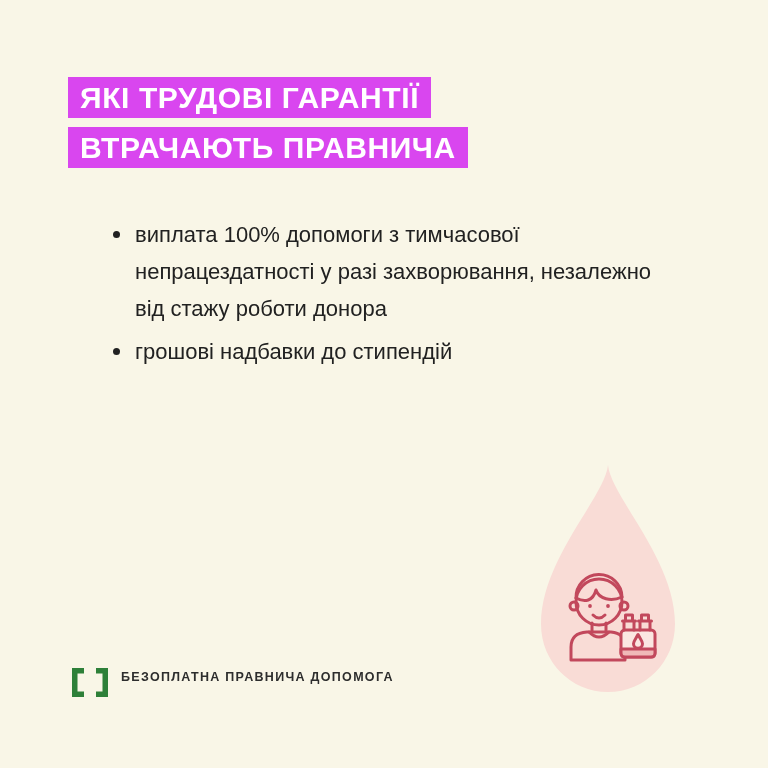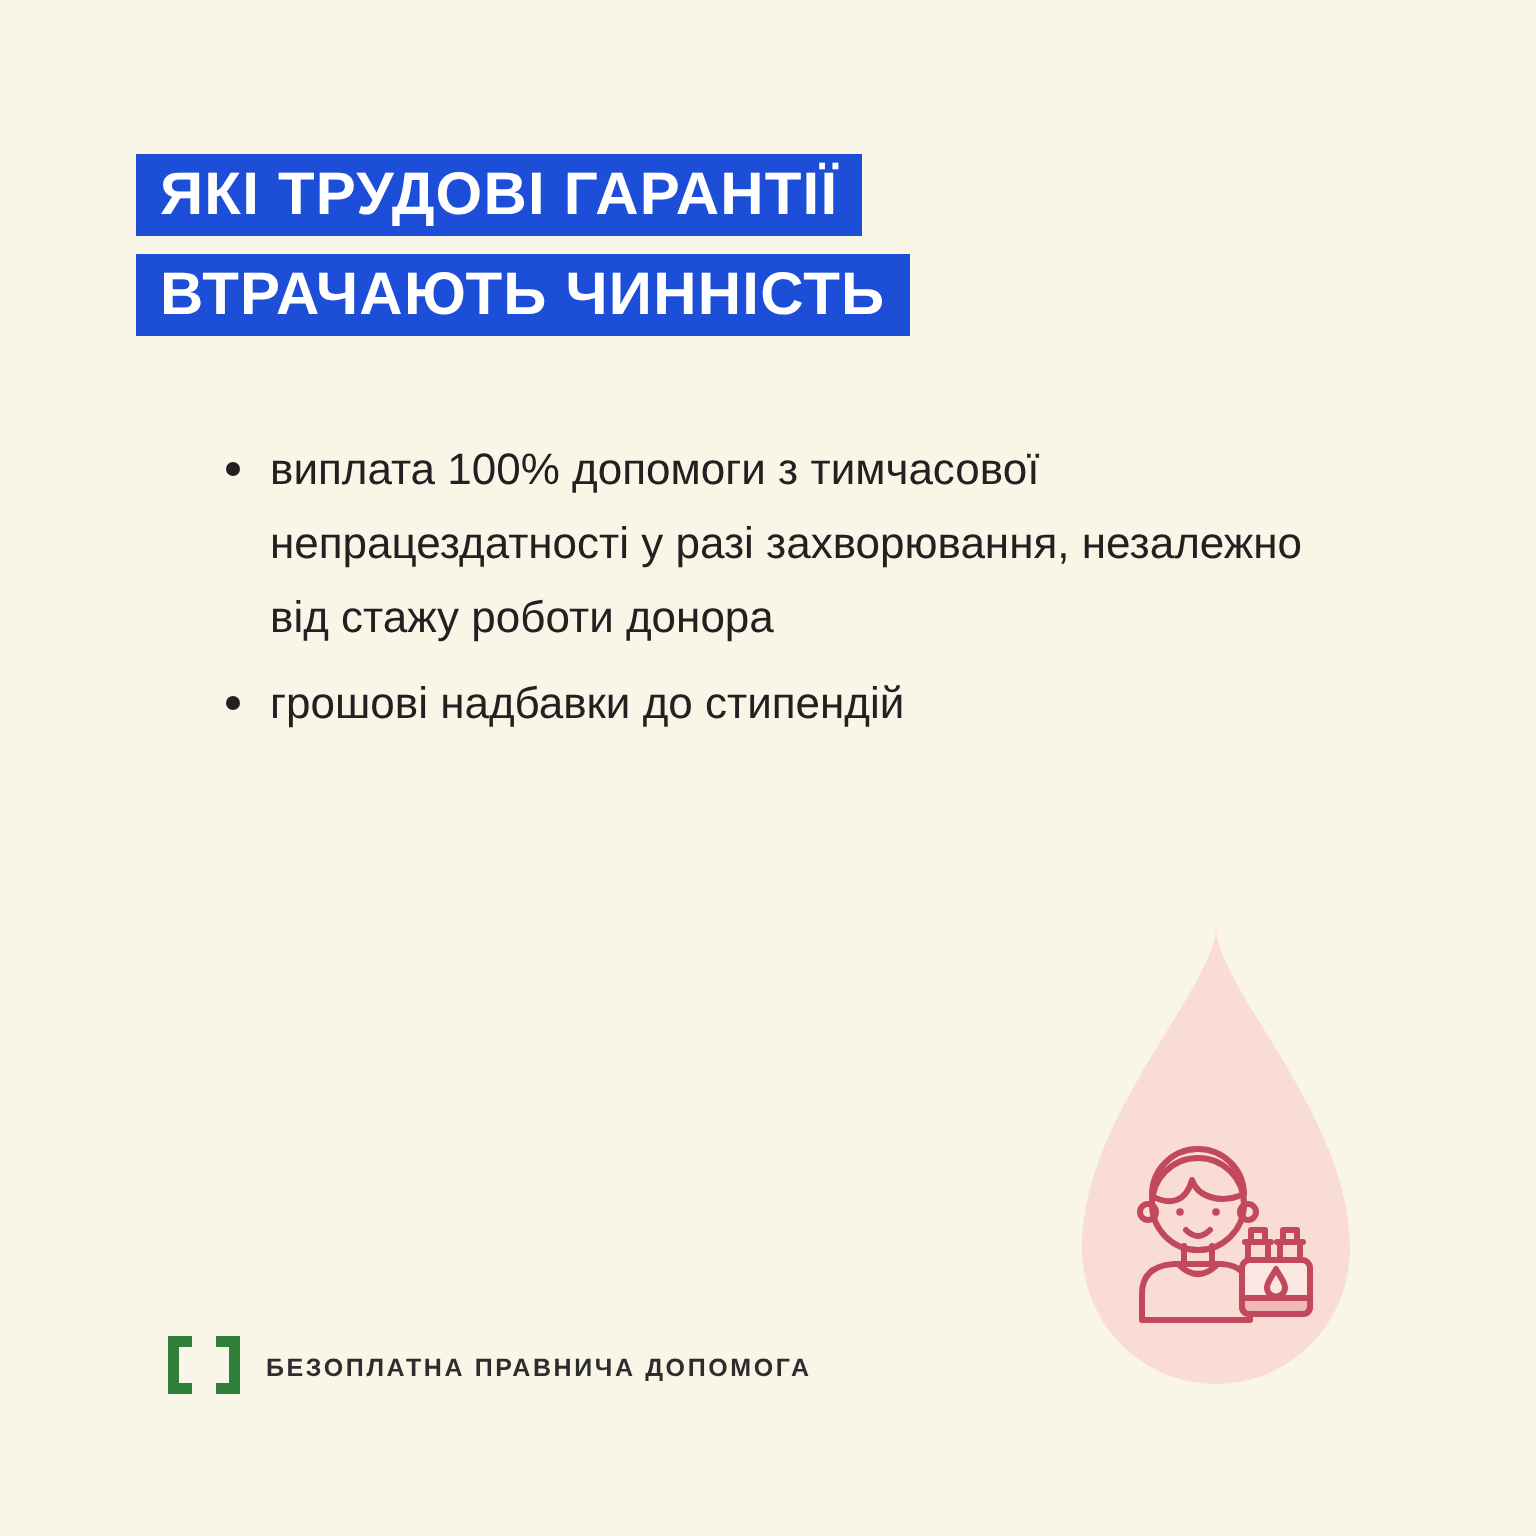--- a/index.html
+++ b/index.html
@@ -7,21 +7,21 @@
     position:relative;
     width:768px;height:768px;
     background:#f9f6e7;
     font-family:"Liberation Sans", sans-serif;
     overflow:hidden;
   }
   
   .title-block{position:absolute;left:68px;top:77px;}
   .title-line{
     display:table;
-    background:#1d4ed8;
+    background:#d946ef;
     color:#ffffff;
     font-size:30px;
     font-weight:bold;
     line-height:41px;
     padding:0 12px;
     margin:0 0 9px 0;
     letter-spacing:0.6px;
     white-space:nowrap;
   }
   
@@ -40,39 +40,39 @@
   .bullet-dot{
     position:absolute;left:1px;top:15px;
     width:7px;height:7px;border-radius:50%;
     background:#212121;
   }
   
   .drop-illustration{position:absolute;left:533px;top:463px;}
   
   .footer{
     position:absolute;left:72px;top:668px;
-    display:flex;align-items:center;gap:13px;margin-left:12px;
+    display:flex;align-items:flex-start;gap:13px;
   }
   .logo-text{
     font-size:12.5px;
     font-weight:bold;
     letter-spacing:1.3px;
     color:#2d2d2d;
     white-space:nowrap;
     padding-top:2px;
   }
 </style>
 </head>
 <body>
 
 <div class="canvas">
 
   <div class="title-block">
     <div class="title-line">ЯКІ ТРУДОВІ ГАРАНТІЇ</div>
-    <div class="title-line">ВТРАЧАЮТЬ ЧИННІСТЬ</div>
+    <div class="title-line">ВТРАЧАЮТЬ ПРАВНИЧА</div>
   </div>
 
   <ul class="bullets">
     <li>
       <span class="bullet-dot"></span>
       <span>виплата 100% допомоги з тимчасової<br>непрацездатності у разі захворювання, незалежно<br>від стажу роботи донора</span>
     </li>
     <li>
       <span class="bullet-dot"></span>
       <span>грошові надбавки до стипендій</span>

